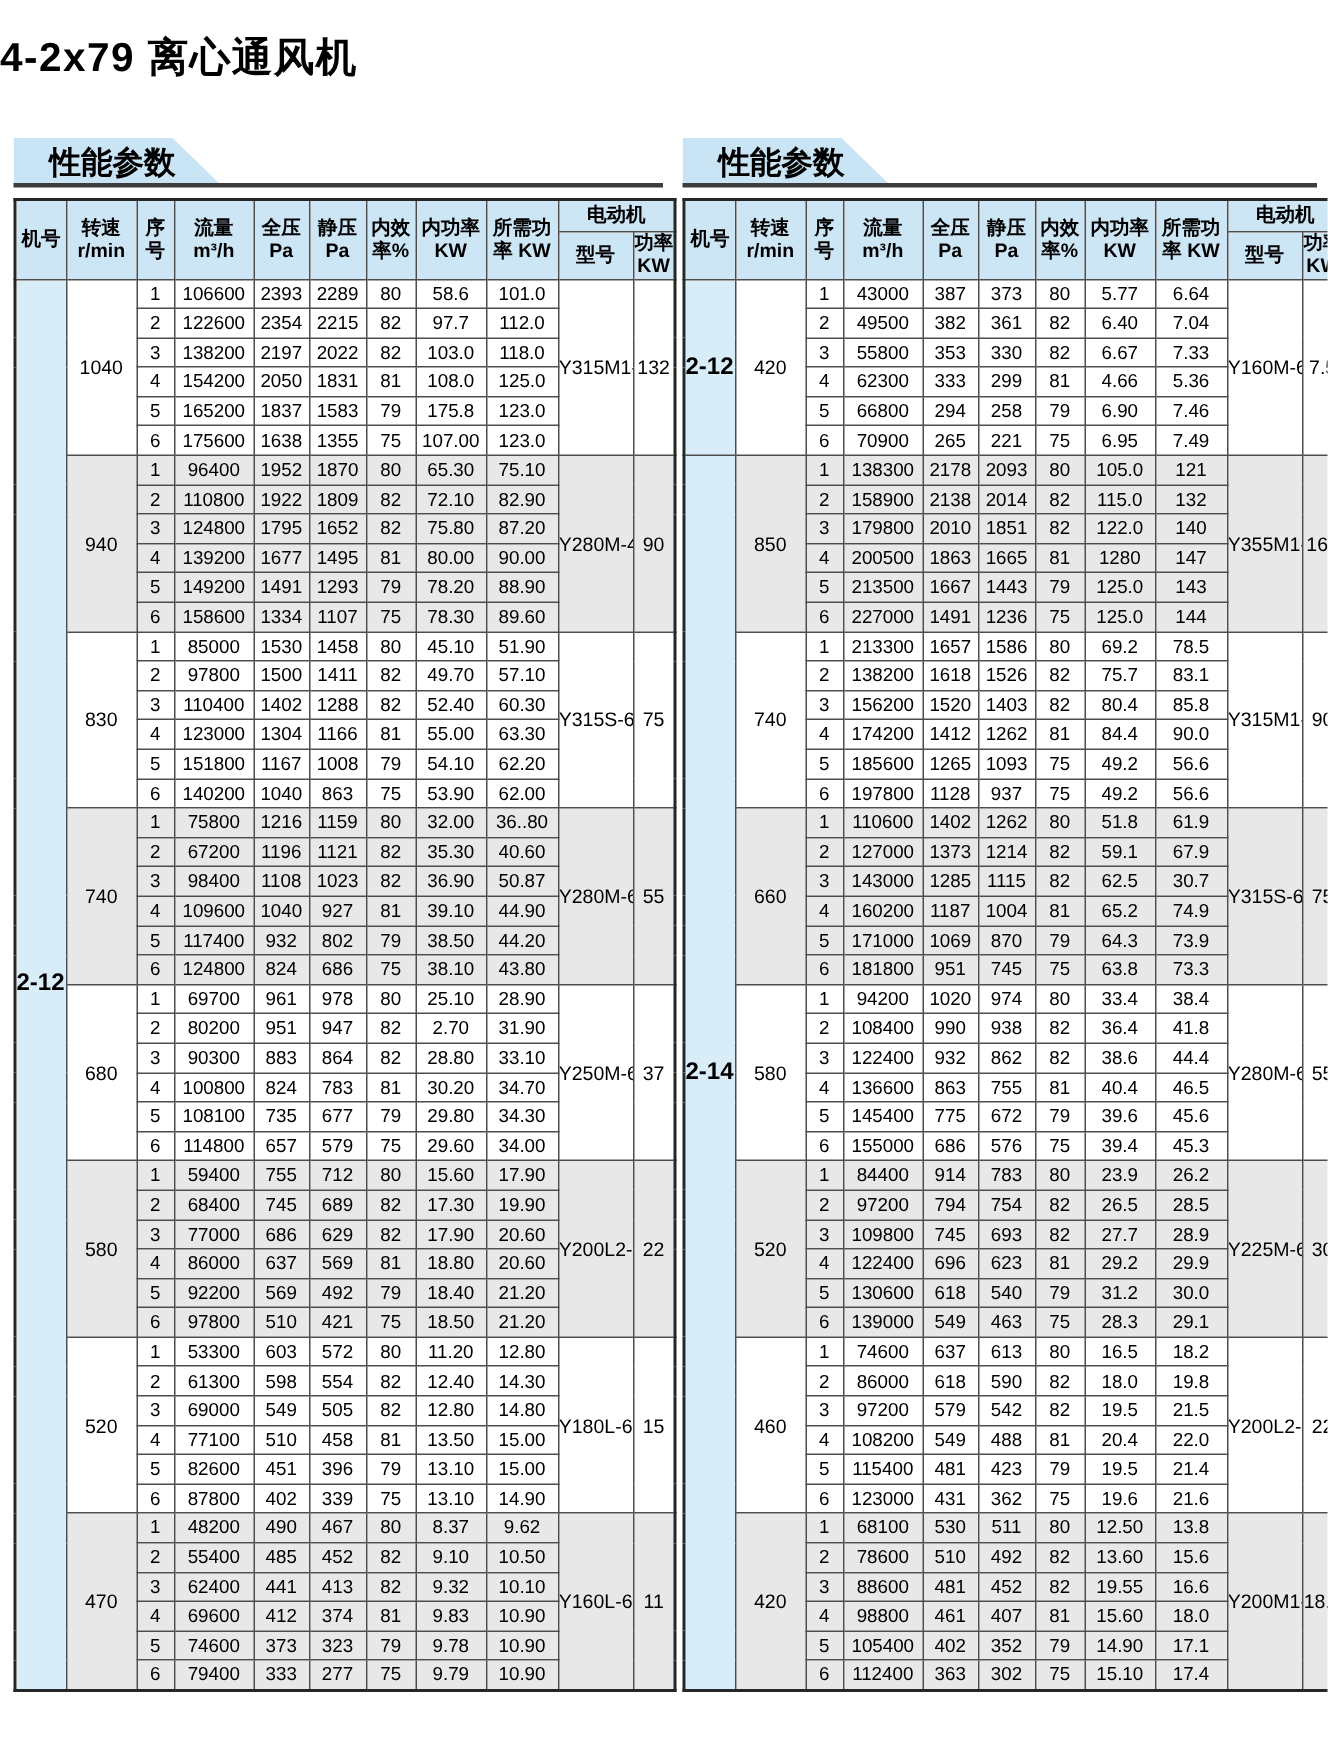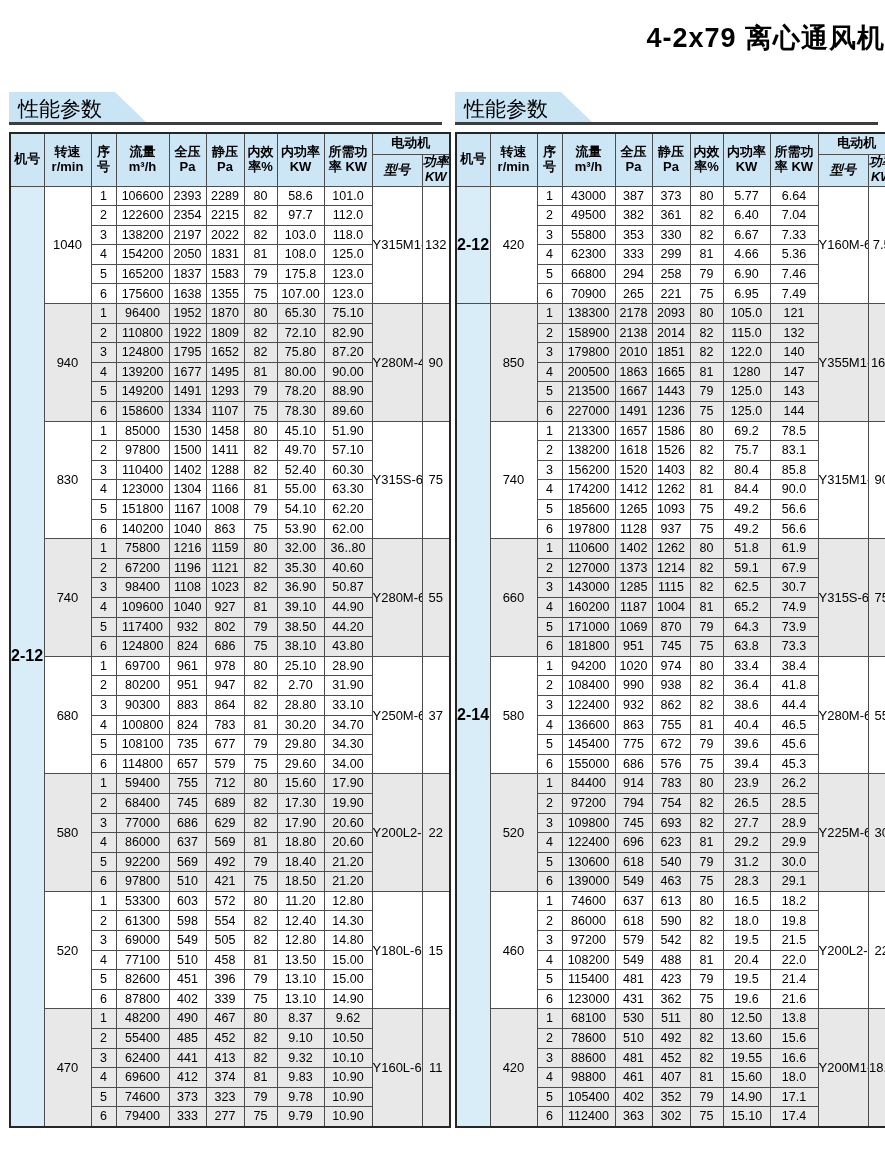--- a/index.html
+++ b/index.html
@@ -12,21 +12,21 @@
   * { box-sizing: border-box; }
   html, body {
     margin: 0; padding: 0;
     width: 885px; height: 1170px;
     background: #ffffff;
     font-family: "Liberation Sans", sans-serif;
     color: #000;
   }
   .page-title {
     margin: 0; padding-top: 20px;
-    text-align: right;
+    text-align: left;
     font-size: 27px; font-weight: bold;
     letter-spacing: 1px;
   }
   .content {
     display: flex; gap: 13px;
     padding: 0 7px 0 9px;
     margin-top: 36px;
   }
   .panel { width: 433px; }
   .panel.right { width: 423px; }
@@ -34,39 +34,39 @@
     position: relative; height: 33px;
     border-bottom: 3px solid #3d3d3d;
   }
   .banner-shape {
     position: absolute; left: 0; top: 0; bottom: 0;
     width: 137px; background: var(--banner-bg);
     clip-path: polygon(0 0, 106px 0, 137px 100%, 0 100%);
   }
   .banner-text {
     position: relative;
-    font-size: 21px; font-weight: normal;
-    line-height: 33px; padding-left: 9px;
+    font-size: 21px; font-weight: bold;
+    line-height: 33px; padding-left: 24px;
   }
   table {
     border-collapse: collapse; table-layout: fixed;
     width: 100%; margin-top: 7px;
     border: 2px solid #262626;
   }
   th, td {
     border: 1px solid var(--border-color);
     text-align: center; vertical-align: middle;
     padding: 0; white-space: nowrap; overflow: hidden;
   }
   th {
     background: var(--header-bg);
     font-size: 13px; font-weight: bold; line-height: 1.15;
   }
   thead tr.h1 th { height: 21px; }
-  thead tr.h2 th { height: 32px; font-style: italic; }
+  thead tr.h2 th { height: 32px; }
   td { font-size: 12.5px; height: 19.6px; line-height: 1.0; }
   td.machine { background: var(--machine-col-bg); font-size: 16px; font-weight: bold; }
   td.speed, td.model, td.power { font-size: 13px; }
   tr.shaded td:not(.machine) { background: var(--shaded-row-bg); }
 </style>
 </head>
 <body>
 
 <h1 class="page-title">4-2x79 离心通风机</h1>
 

